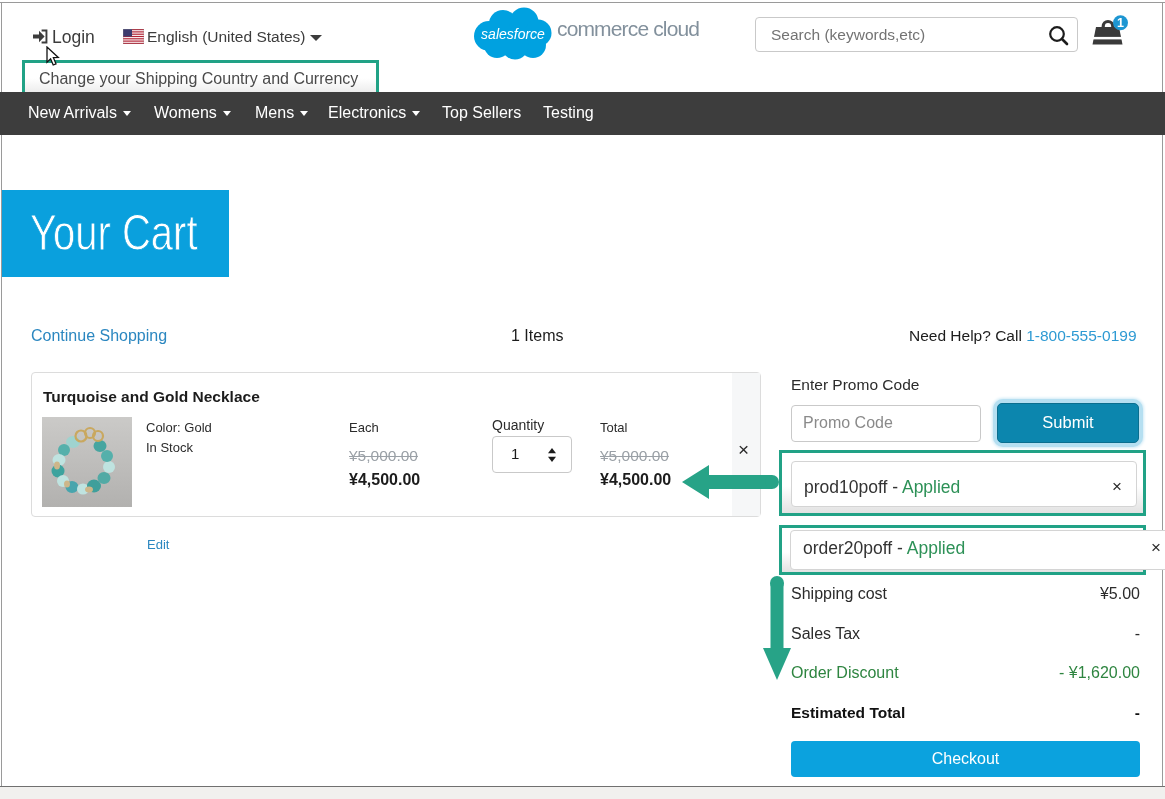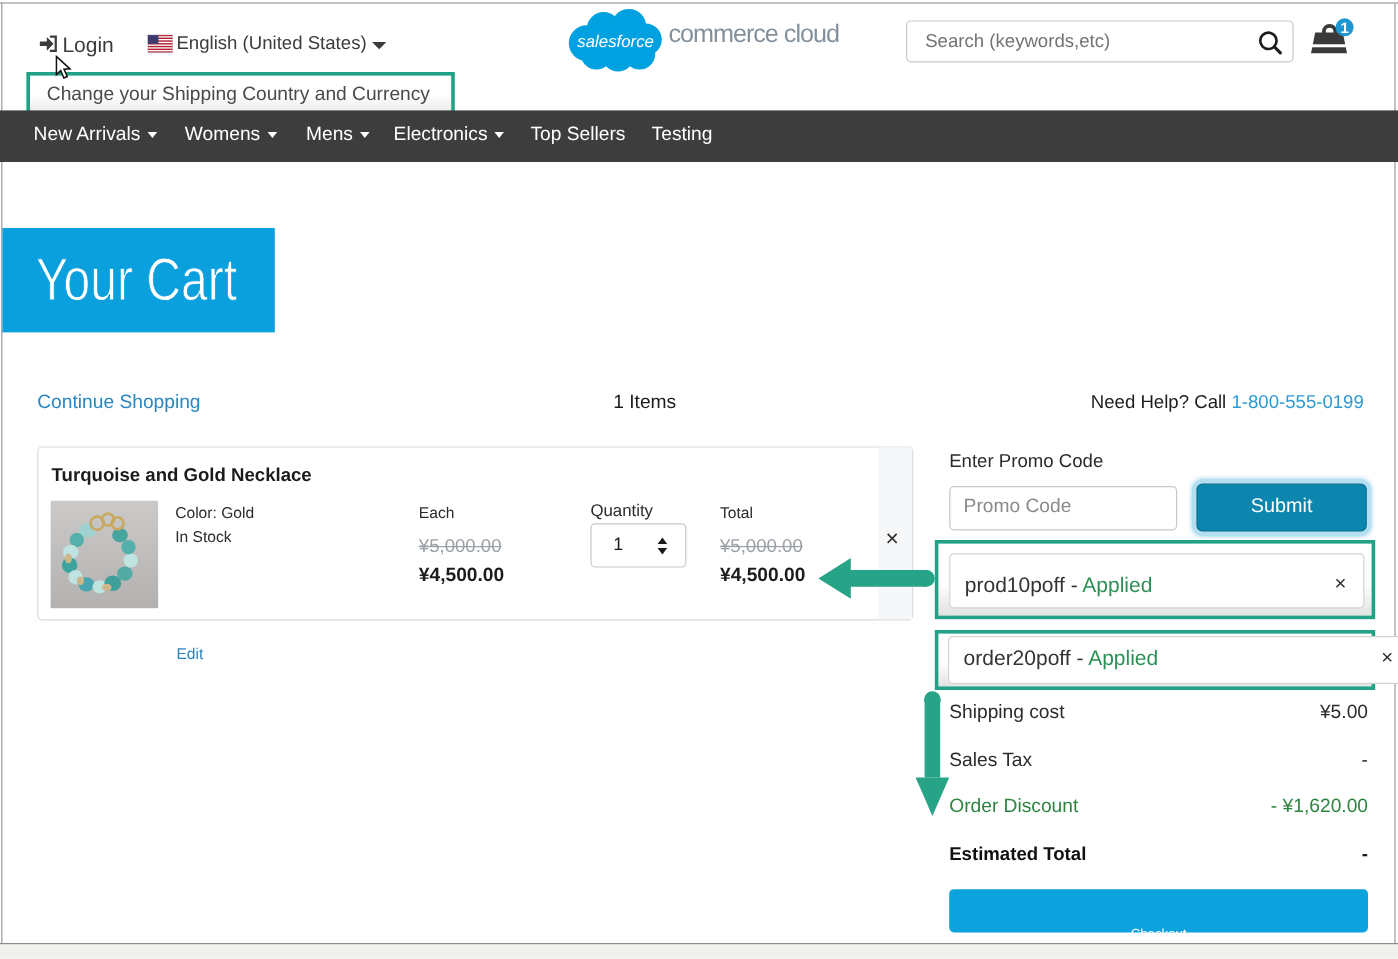--- a/index.html
+++ b/index.html
@@ -76,21 +76,21 @@
 .px { position:absolute; right:14px; font-size:17px; color:#2b2b2b; }
 
 .srow { position:absolute; left:791px; width:349px; font-size:16px; color:#2b2b2b; }
 .srow .val { position:absolute; right:0; top:0; }
 #row-ship { top:585px; }
 #row-tax { top:625px; }
 #row-disc { top:664px; color:#2e8540; }
 #row-est { top:704px; font-weight:bold; font-size:15.5px; color:#111; }
 #row-est .val { color:#111; }
 #checkout { left:791px; top:741px; width:349px; height:36px; background:#0ba2de; border-radius:4px; }
-#checkout span { position:absolute; width:100%; text-align:center; top:9px; font-size:11px; color:#fff;margin-top:23px; }
+#checkout span { position:absolute; width:100%; text-align:center; top:9px; font-size:16px; color:#fff; }
 </style>
 </head>
 <body>
 <div class="abs" id="frame-top"></div>
 <div class="abs" id="frame-left"></div>
 <div class="abs" id="frame-right"></div>
 <div class="abs" id="footer-line"></div>
 <div class="abs" id="footer-strip"></div>
 
 <svg class="abs" id="login-ico" style="left:33px;top:29px" width="15" height="15" viewBox="0 0 15 15">

